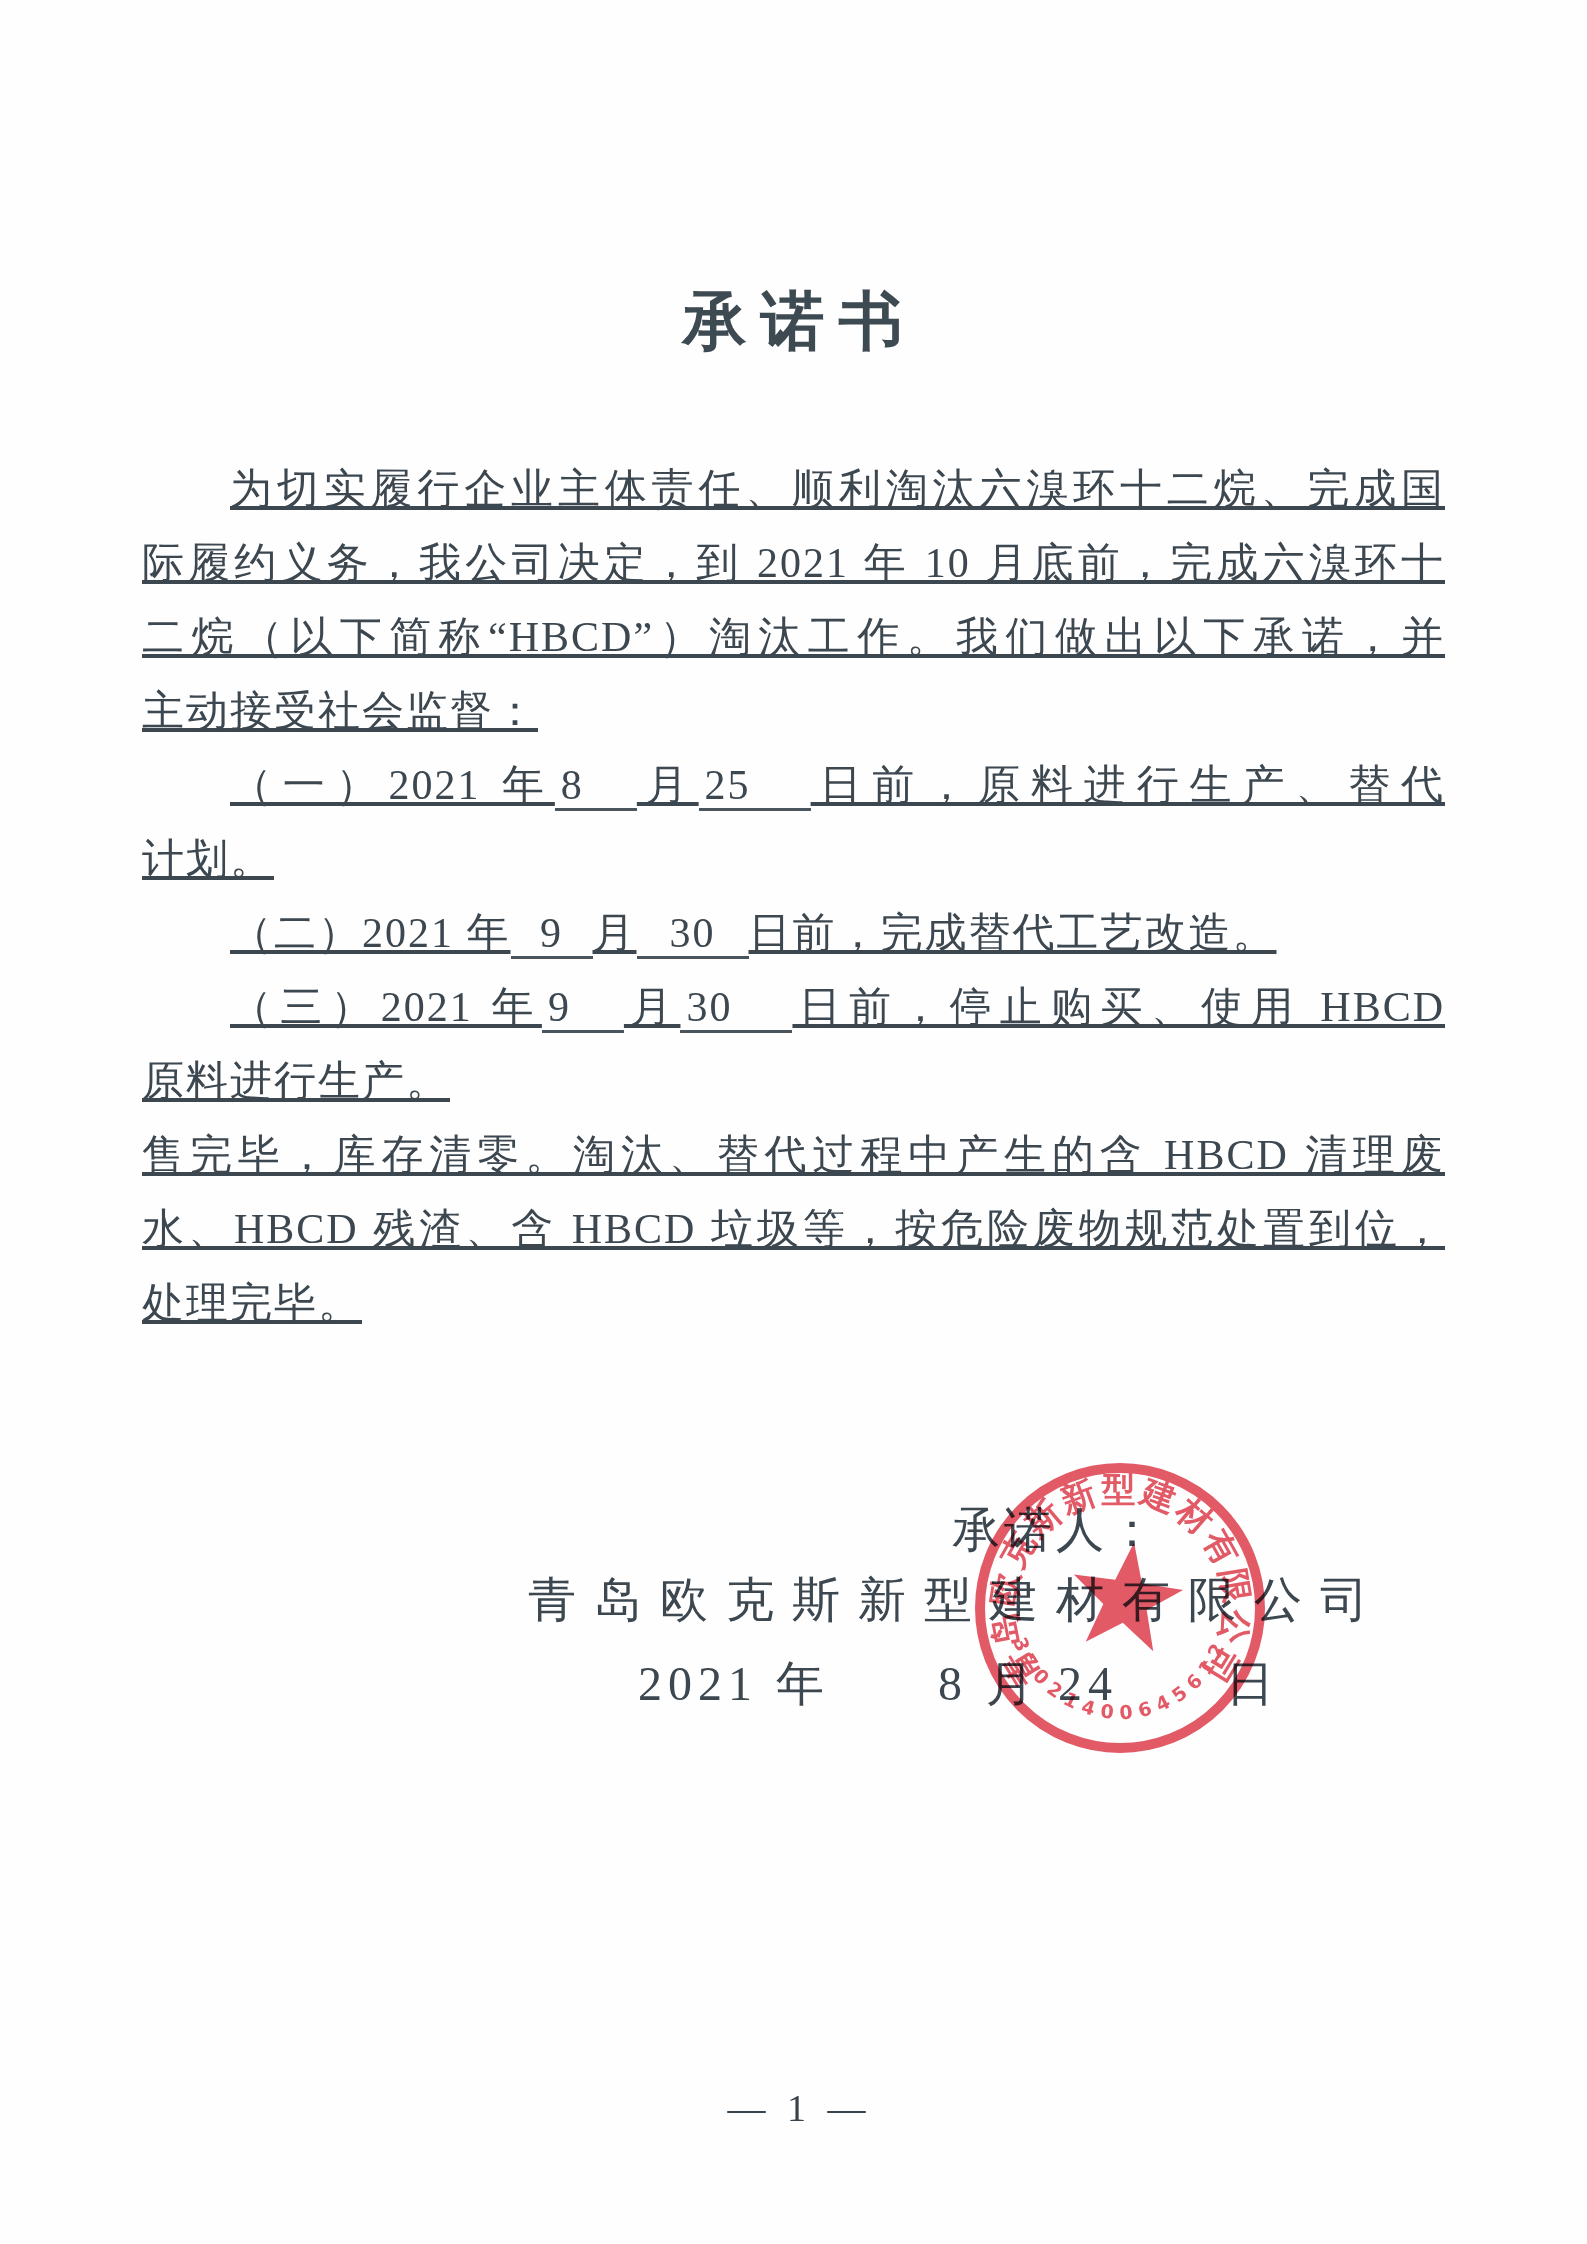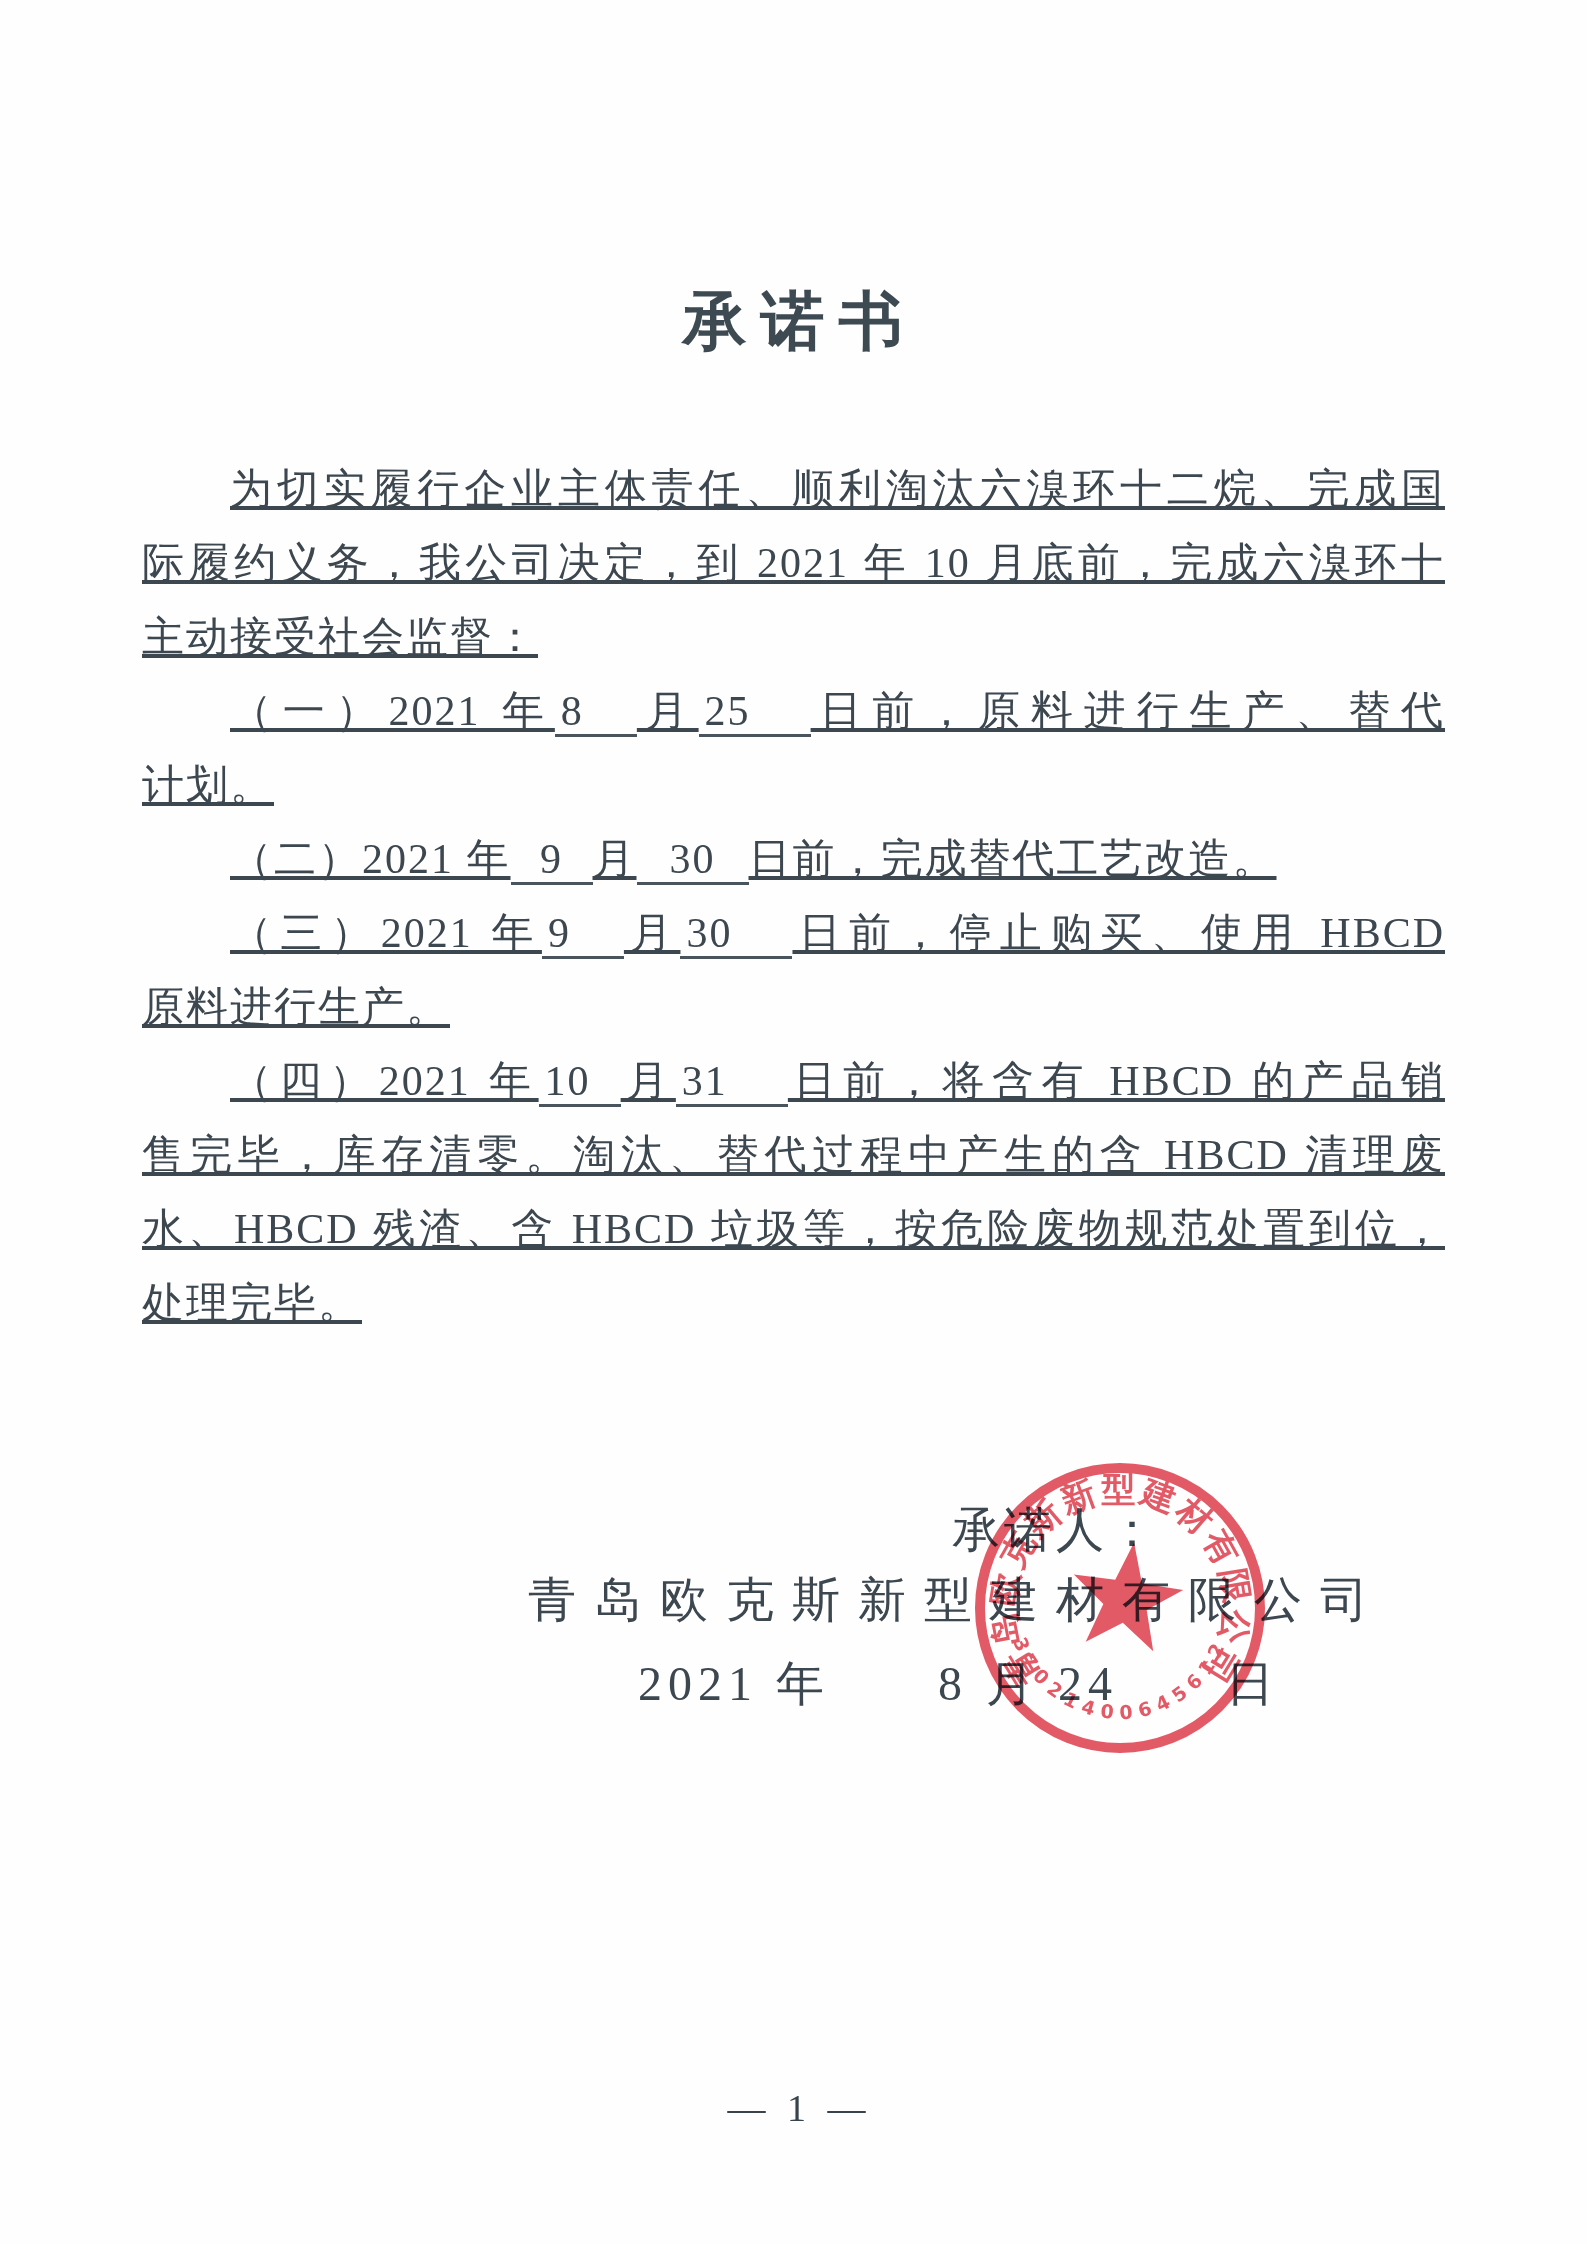--- a/index.html
+++ b/index.html
@@ -84,31 +84,31 @@
 </head>
 <body>
 
 <div class="page">
 
   <h1 class="title">承诺书</h1>
 
   <div class="body-text">
     <div class="line j indent">为切实履行企业主体责任、顺利淘汰六溴环十二烷、完成国</div>
     <div class="line j">际履约义务，我公司决定，到 2021 年 10 月底前，完成六溴环十</div>
+    <div class="line j">二烷（以下简称“HBCD”）淘汰工作。我们做出以下承诺，并</div>
     <div class="line">主动接受社会监督：</div>
 
     <div class="line j indent"><span>（一）2021 年</span><span class="blank">8</span><span>月</span><span class="blank wide">25</span><span>日前，原料进行生产、替代</span></div>
     <div class="line">计划。</div>
 
     <div class="line indent"><span>（二）2021 年</span><span class="blank">9</span><span>月</span><span class="blank wide">30</span><span>日前，完成替代工艺改造。</span></div>
 
     <div class="line j indent"><span>（三）2021 年</span><span class="blank">9</span><span>月</span><span class="blank wide">30</span><span>日前，停止购买、使用 HBCD</span></div>
     <div class="line">原料进行生产。</div>
 
-    <div class="line j indent"><span>（四）2021 年</span><span class="blank">10</span><span>月</span><span class="blank wide">31</span><span>日前，将含有 HBCD 的产品销</span></div>
     <div class="line j">售完毕，库存清零。淘汰、替代过程中产生的含 HBCD 清理废</div>
     <div class="line j">水、HBCD 残渣、含 HBCD 垃圾等，按危险废物规范处置到位，</div>
     <div class="line">处理完毕。</div>
   </div>
 
   <div class="sig-line sig-label">承诺人：</div>
   <div class="sig-line sig-company">青岛欧克斯新型建材有限公司</div>
   <div class="sig-line sig-date">2021 年　　8 月 24　　日</div>
 
   <div class="stamp">

